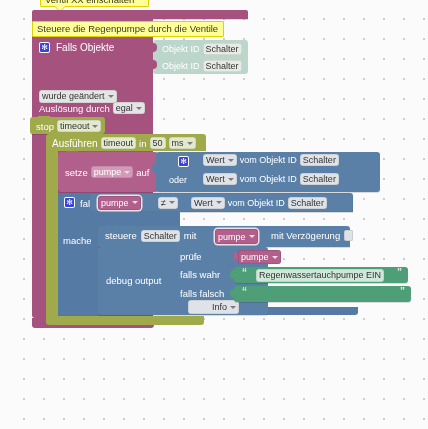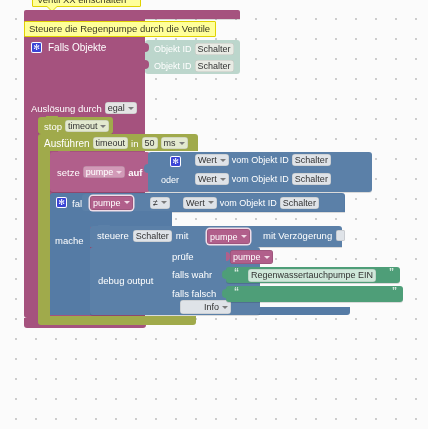--- a/index.html
+++ b/index.html
@@ -13,20 +13,21 @@
   }
 
   
   #workspace{
     position:absolute; inset:0;
     background-color:#fbfbfb;
     background-image:
       radial-gradient(circle, #c9c9c9 0.7px, rgba(0,0,0,0) 0.8px);
     background-size:20px 20px;
     background-position:6px 9px;
+    margin-left:8px;
   }
 
   
   .blk{ position:absolute; }
   .lbl{ color:#fff; white-space:nowrap; }
 
   
   .fld{
     display:inline-flex; align-items:center; gap:2px;
     background:#e8ebe4; border-radius:3px;
@@ -138,30 +139,36 @@
   <div class="blk teal" style="left:145px; top:57px; width:95px; height:17px; border-radius:0 0 3px 3px;">
     <div class="plugL" style="left:0px; top:3px; background:#a5527e;"></div>
     <div style="position:absolute; left:9px; top:3px; display:flex; align-items:center; gap:3px;">
       <span style="font-size:9px; color:#fff;">Objekt ID</span>
       <span class="fld">
         <span>Schalter</span>
       </span>
     </div>
   </div>
 
+  <div class="blk" style="left:31px; top:85px;">
+    <span class="fld grey" style="height:13px; line-height:13px;">
+      <span>wurde geändert</span>
+      <span class="caret"></span>
+    </span>
+  </div>
 
   <div class="blk" style="left:31px; top:102px; display:flex; align-items:center; gap:3px;">
     <span class="lbl" style="font-size:9.5px;">Auslösung durch</span>
     <span class="fld grey">
       <span>egal</span>
       <span class="caret"></span>
     </span>
   </div>
 
-  <div class="blk olive shadow" style="left:38px; top:117px; width:75px; height:17px; border-radius:3px;text-align:right;">
+  <div class="blk olive shadow" style="left:22px; top:117px; width:75px; height:17px; border-radius:3px;text-align:right;">
     <div class="notch olive" style="left:8px; top:-1px; background:#a0aa4b;"></div>
     <div style="position:absolute; left:6px; top:3px; display:flex; align-items:center; gap:3px;">
       <span class="lbl" style="font-size:9.5px;">stop</span>
       <span class="fld olive">
         <span>timeout</span>
         <span class="caret"></span>
       </span>
     </div>
   </div>
 
@@ -187,21 +194,21 @@
   <div class="blk olive" style="left:38px; top:316px; width:158px; height:9px; border-radius:0 0 3px 3px;"></div>
 
   <div class="blk mauve-l shadow" style="left:50px; top:152px; width:100px; height:40px; border-radius:3px;">
     <div class="notch" style="left:8px; top:-1px; background:#b15f8b;"></div>
     <div style="position:absolute; left:7px; top:14px; display:flex; align-items:center; gap:3px;">
       <span class="lbl" style="font-size:9.5px;">setze</span>
       <span class="fld" style="background:#d29ab8;">
         <span style="color:#fff;">pumpe</span>
         <span class="caret" style="border-top-color:#f2dbe7;"></span>
       </span>
-      <span class="lbl" style="font-size:9.5px;font-weight:bold;">auf</span>
+      <span class="lbl" style="font-size:9.5px;">auf</span>
     </div>
   </div>
 
   <div class="blk steel shadow" style="left:148px; top:152px; width:224px; height:40px; border-radius:3px;">
 
     <div class="plugL" style="left:-4px; top:12px; background:#5b80a8; border-radius:4px 0 0 4px;"></div>
 
     <span class="gear" style="position:absolute; left:22px; top:4px;"></span>
 
     <span class="lbl" style="position:absolute; left:13px; top:23px; font-size:9px;">oder</span>

